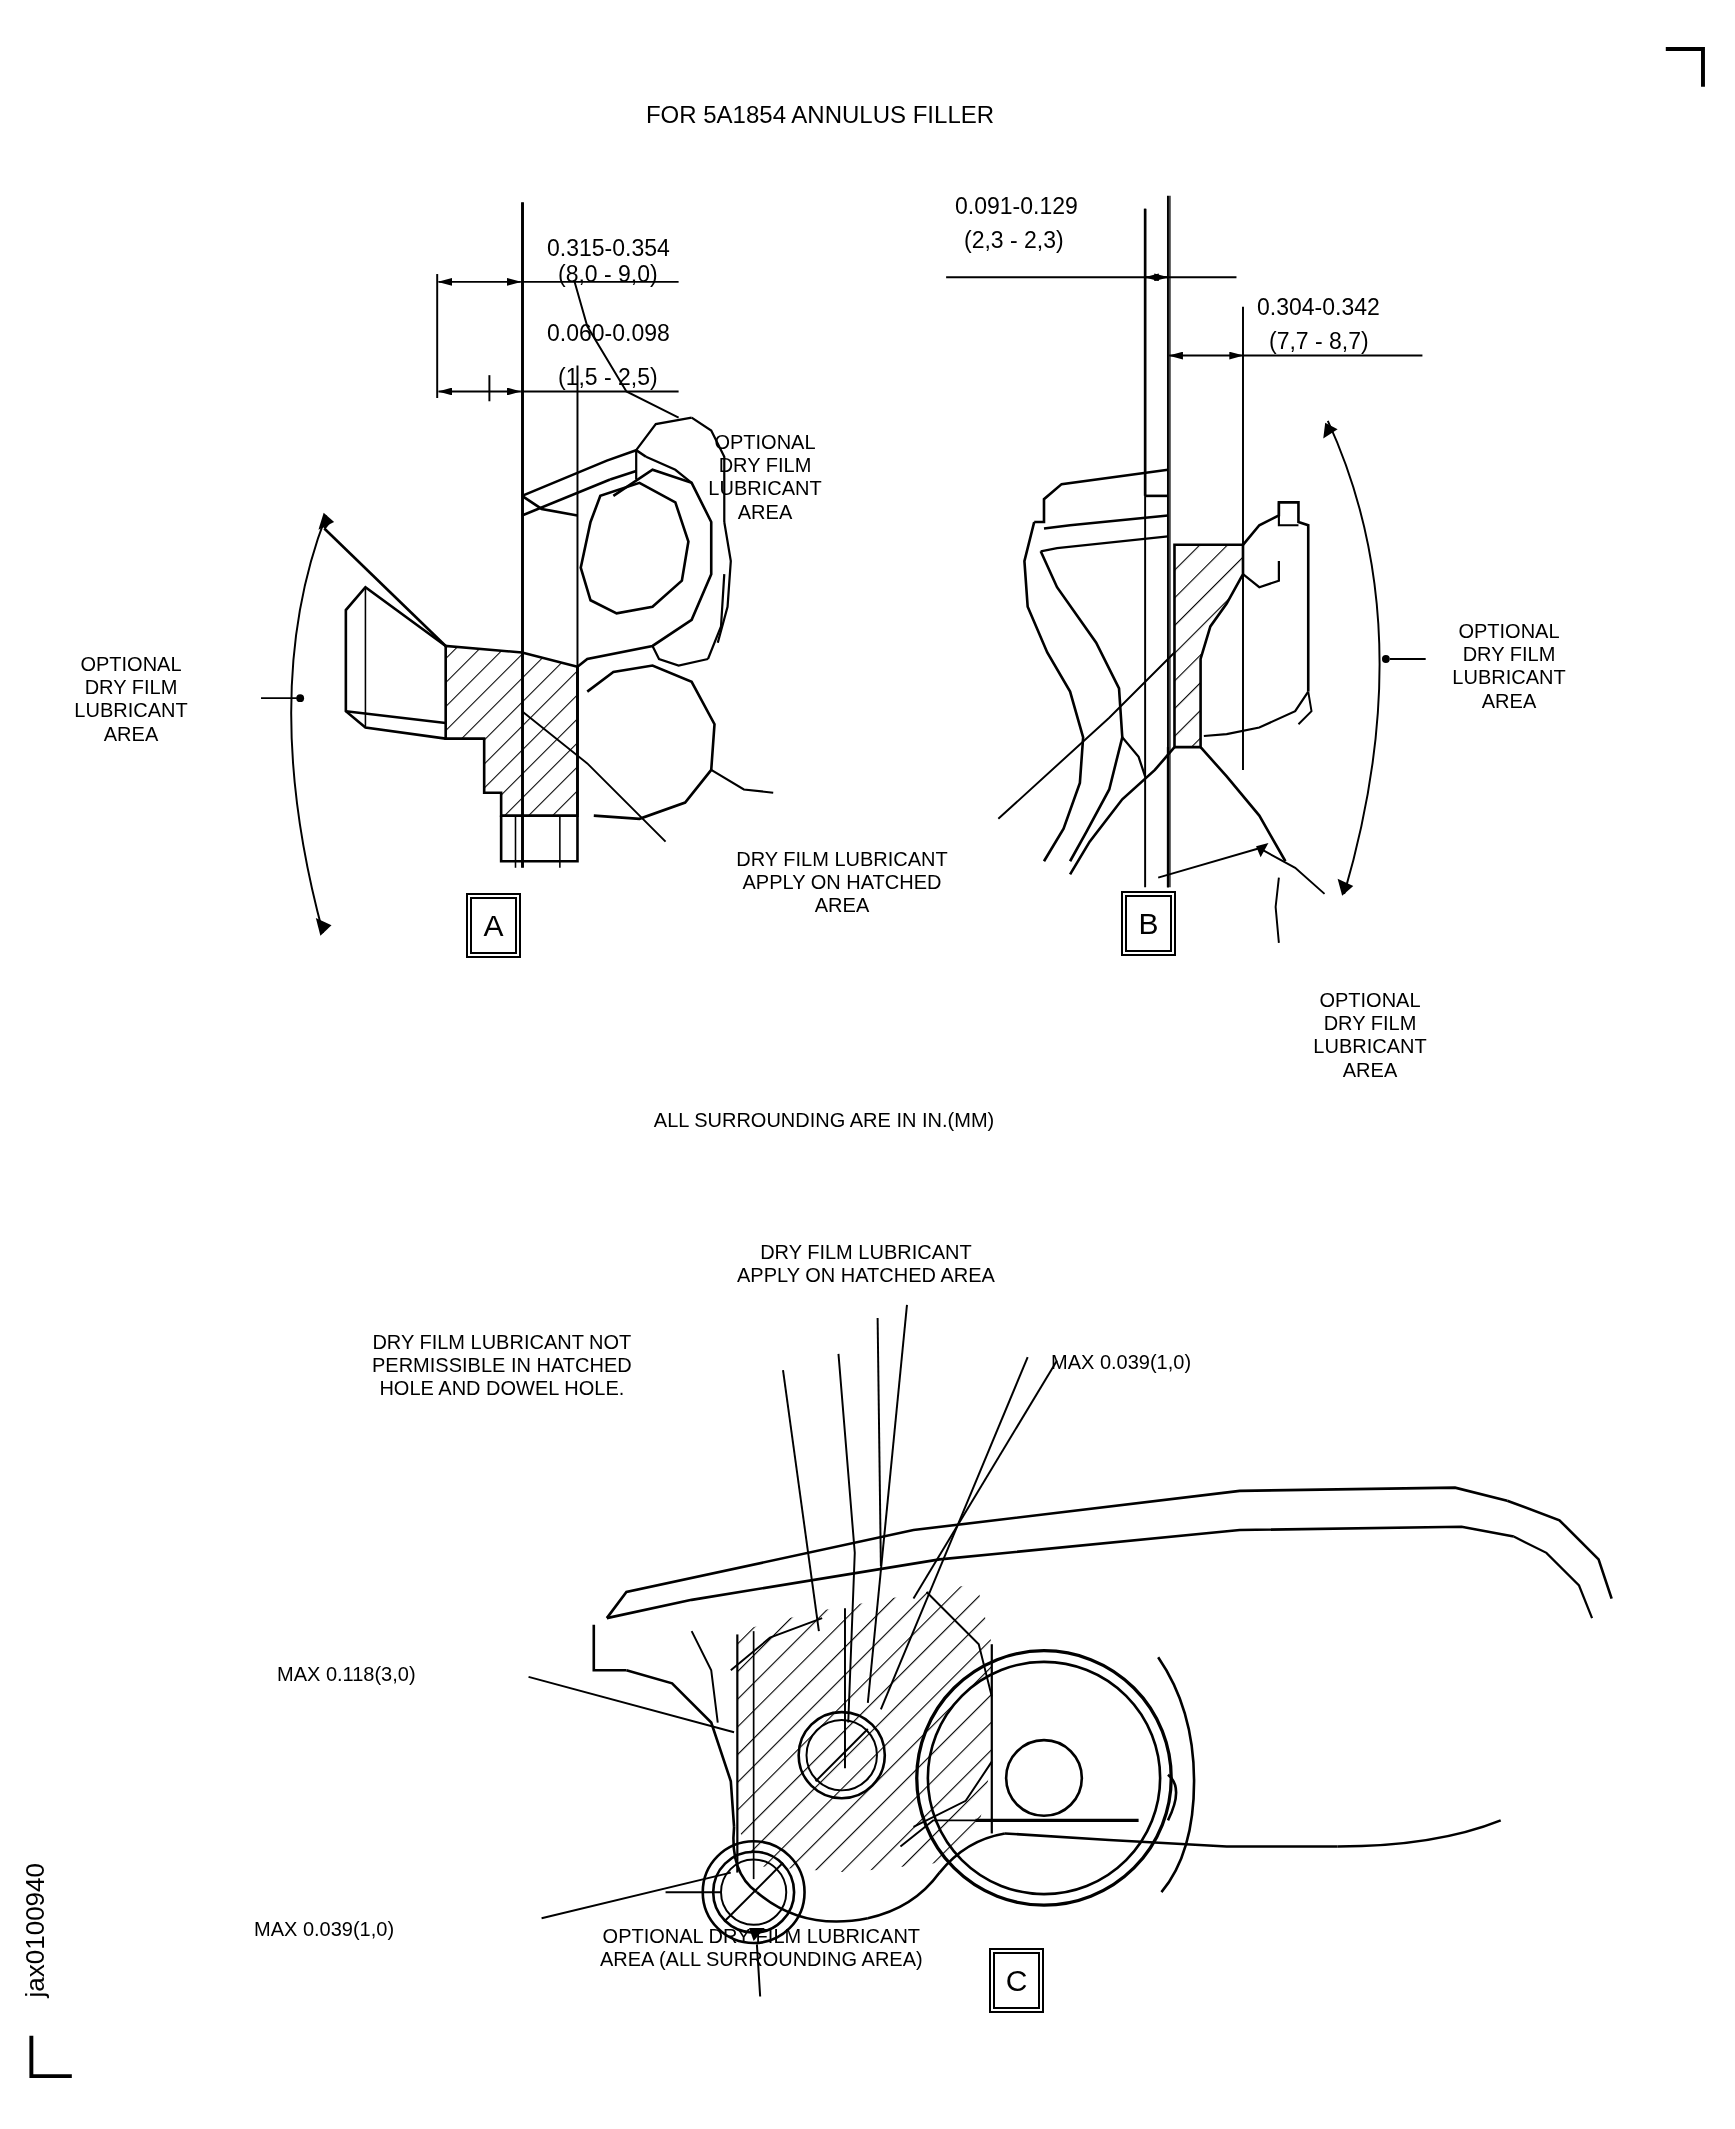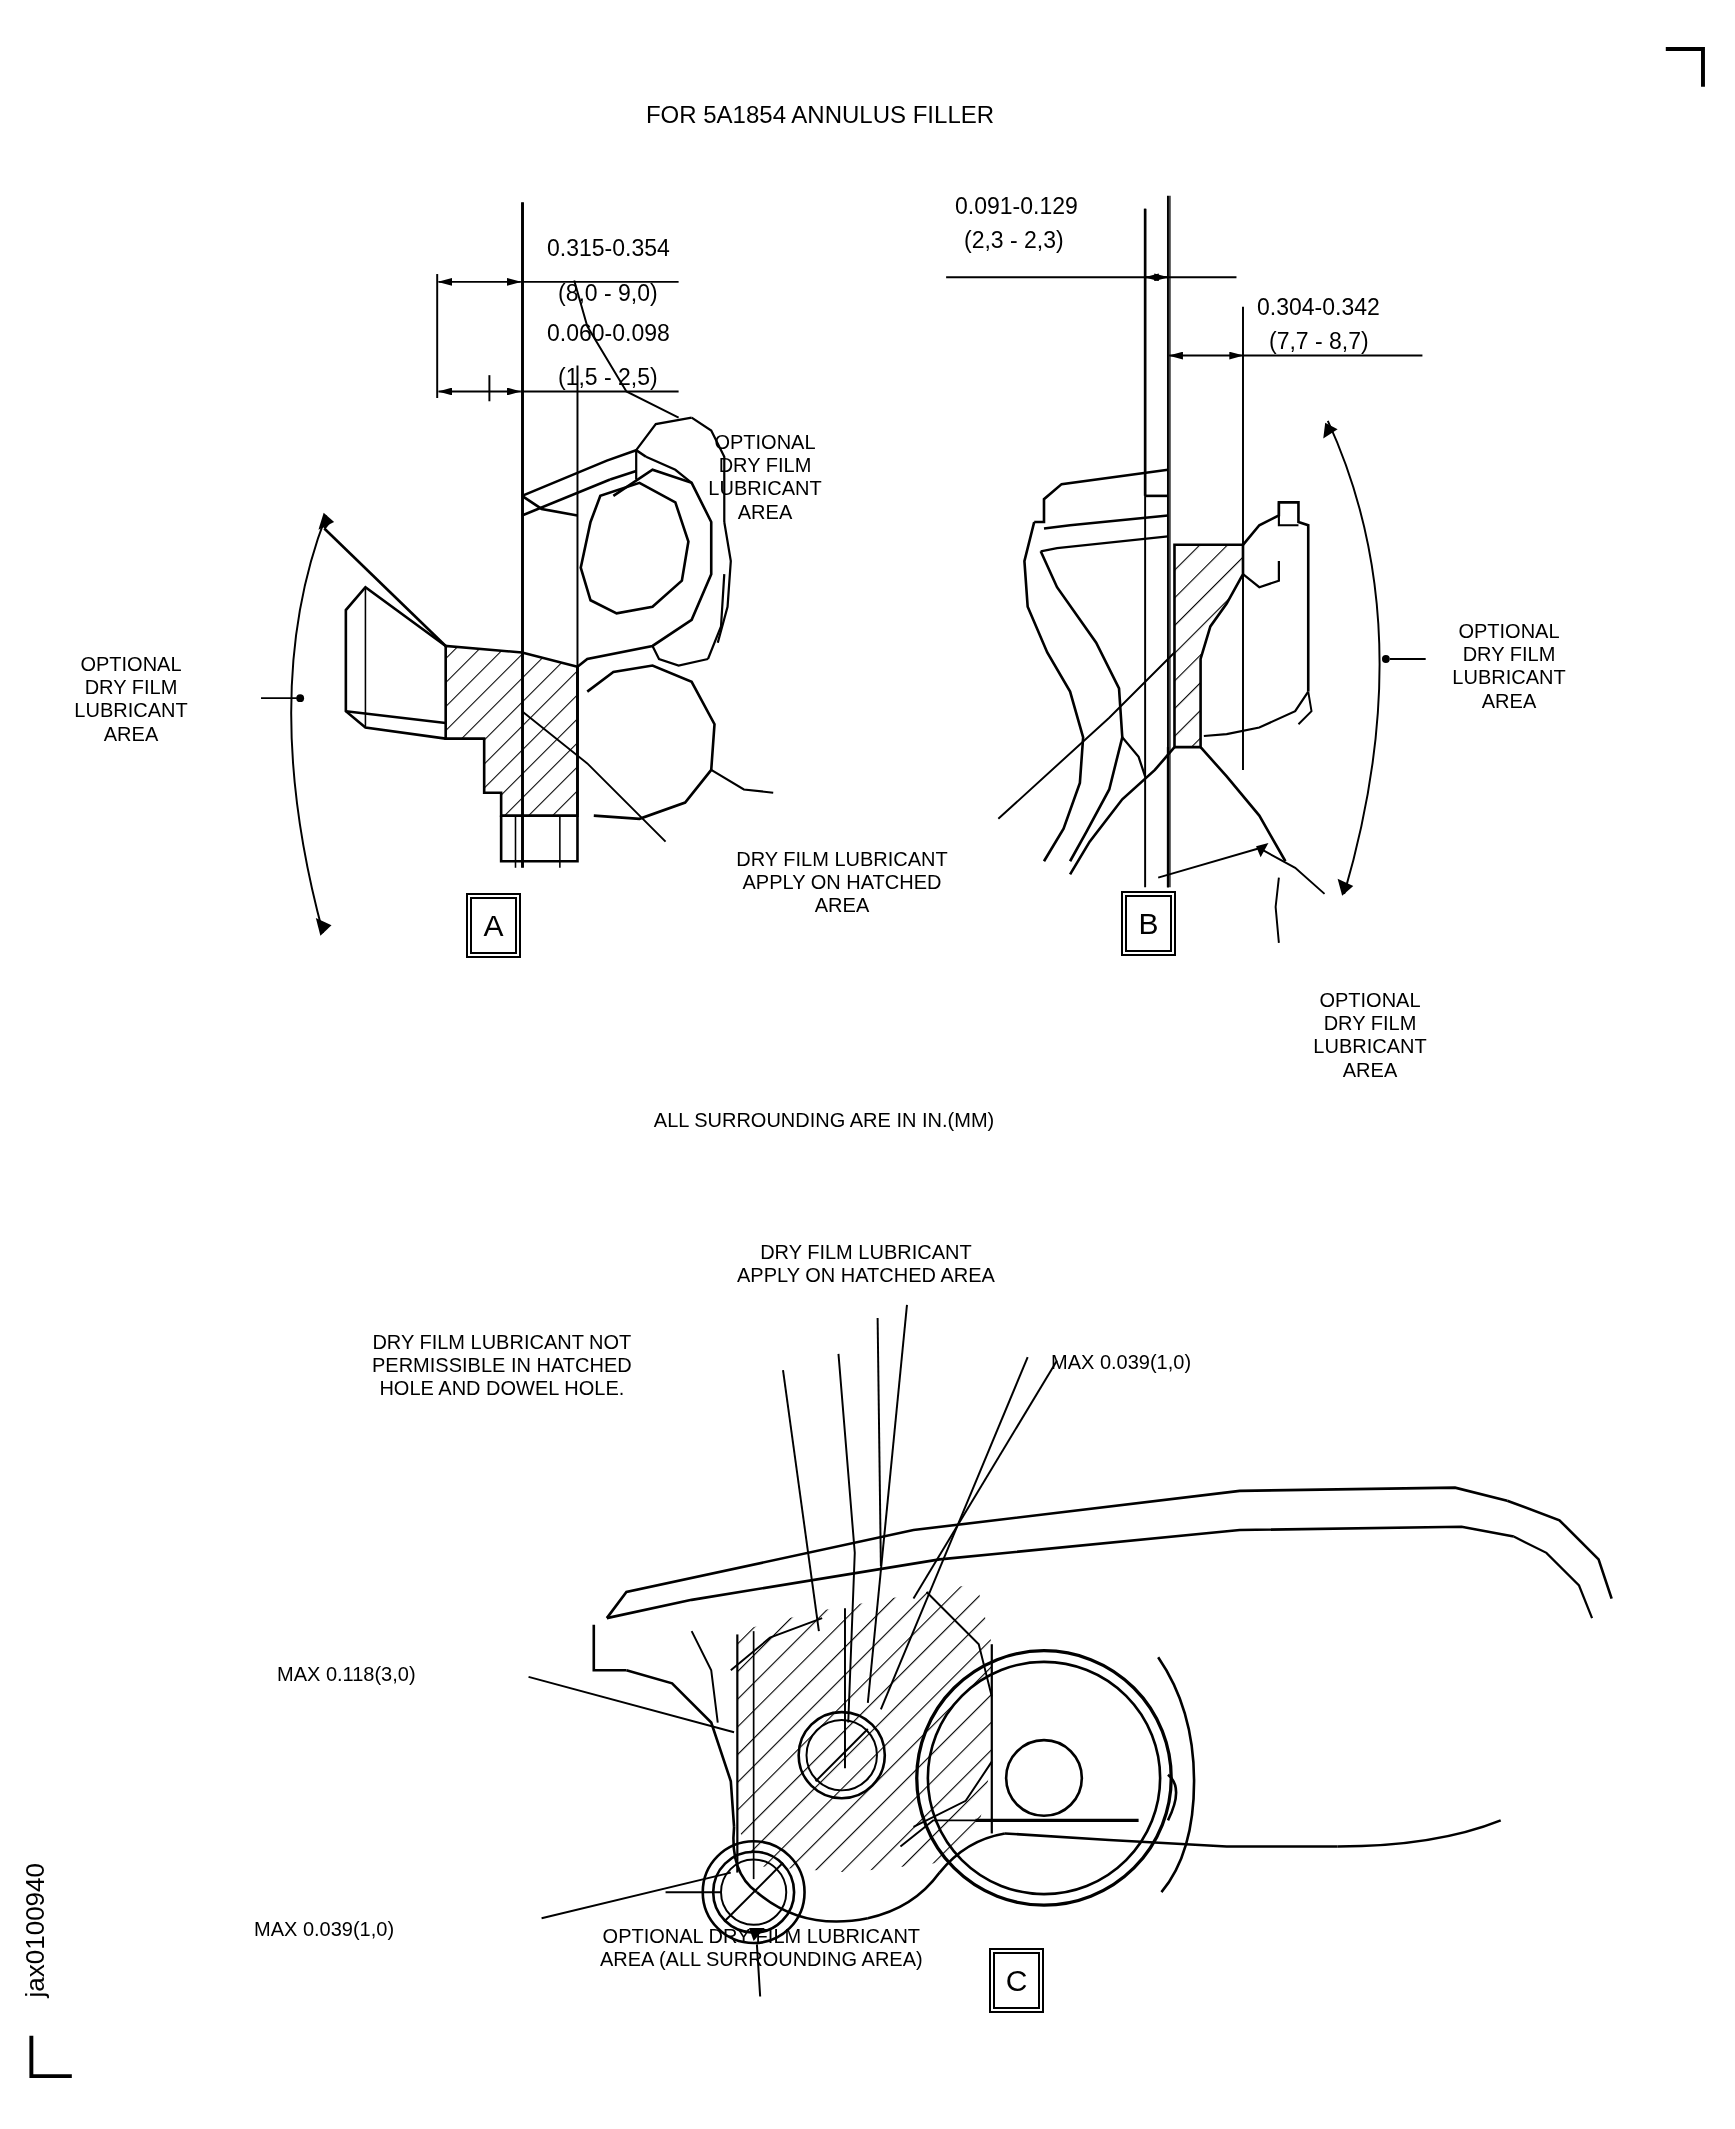--- a/index.html
+++ b/index.html
@@ -298,21 +298,21 @@
         <path d="M1160,2980 L1165,3060" stroke-width="3"></path>
         <path d="M1155,2975 L1148,2955 L1172,2955 Z" fill="#000" stroke="none"></path>
       </g>
 
     </g>
   </svg>
 
   <div class="txt t-title c" style="left:820px; top:101px;">FOR 5A1854 ANNULUS FILLER</div>
 
   <div class="txt t-dim l" style="left:547px; top:227px;margin-top:8px;">0.315-0.354</div>
-  <div class="txt t-dim l" style="left:558px; top:261px;margin-top:19px;">(8,0 - 9,0)</div>
+  <div class="txt t-dim l" style="left:558px; top:261px;">(8,0 - 9,0)</div>
   <div class="txt t-dim l" style="left:547px; top:320px;">0.060-0.098</div>
   <div class="txt t-dim l" style="left:558px; top:364px;">(1,5 - 2,5)</div>
 
   <div class="txt t-note c" style="left:765px; top:431px;">OPTIONAL
 DRY FILM
 LUBRICANT
 AREA</div>
 
   <div class="txt t-note c" style="left:131px; top:653px;">OPTIONAL
 DRY FILM

